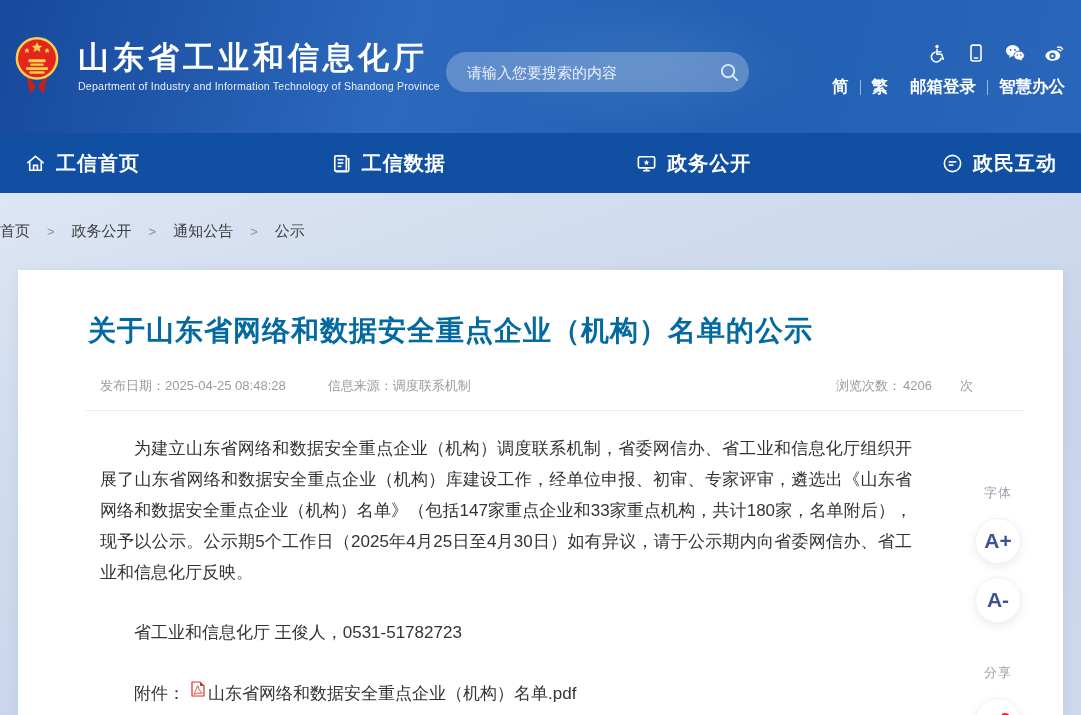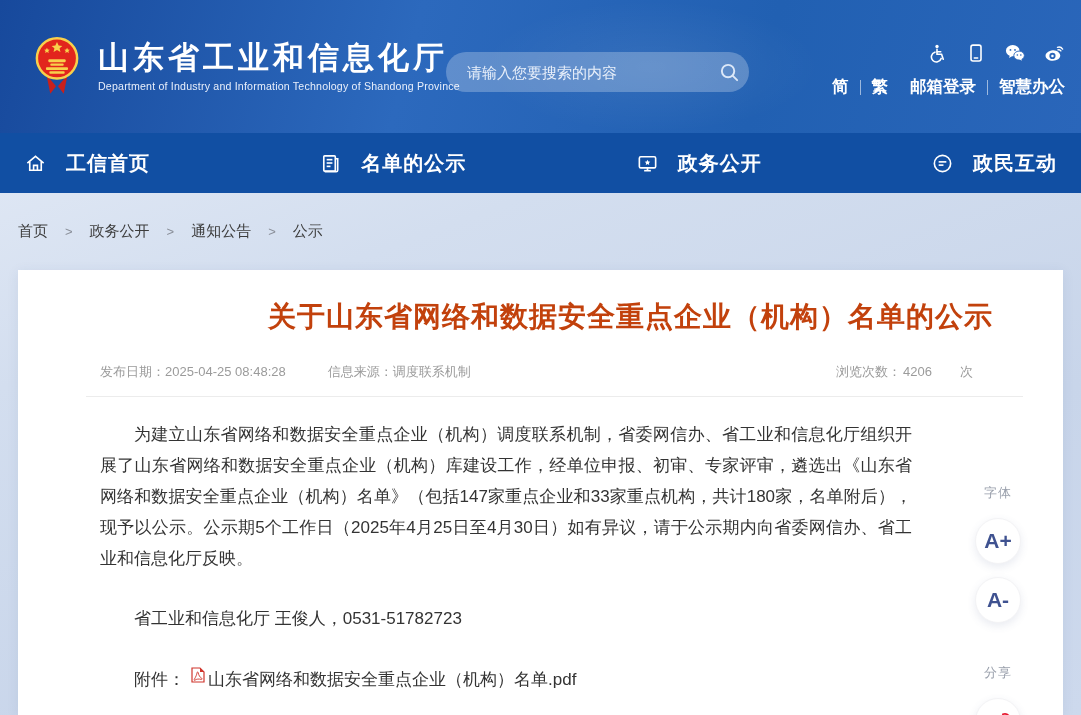--- a/index.html
+++ b/index.html
@@ -6,21 +6,21 @@
   html,body { width:1081px; height:715px; overflow:hidden; }
   body { font-family:"Liberation Sans","DejaVu Sans",sans-serif; }
   .page { position:relative; width:1081px; height:715px;
           background:linear-gradient(160deg,#e8eef8 0%,#d3deef 35%,#c8d5ea 70%,#cdd9ed 100%); }
 
   
   .header { position:relative; height:133px;
             background:linear-gradient(105deg,#17499c 0%,#2c69bd 38%,#2160b2 70%,#2a66ba 100%); }
   .header::after { content:""; position:absolute; right:260px; top:0; width:340px; height:133px;
             background:radial-gradient(ellipse at center, rgba(255,255,255,.07), rgba(255,255,255,0) 70%); }
-  .brand { position:absolute; left:34px; top:34px; display:flex; align-items:center; }
+  .brand { position:absolute; left:14px; top:34px; display:flex; align-items:center; }
   .emblem { width:46px; height:64px; margin-right:18px; flex:0 0 auto; }
   .site-name { color:#fff; font-size:31px; font-weight:bold; letter-spacing:4px; line-height:1.15; }
   .site-name-en { color:#e8effb; font-size:10.6px; letter-spacing:.2px; margin-top:5px; }
 
   .search-box { position:absolute; left:446px; top:52px; width:303px; height:40px;
                 background:rgba(255,255,255,.25); border-radius:20px; display:flex; align-items:center; }
   .search-box input { flex:1; height:100%; background:transparent; border:none; outline:none;
                 color:#fff; font-size:15px; padding:0 10px 0 21px; font-family:inherit; }
   .search-box input::placeholder { color:#f0f5fd; opacity:.95; }
   .search-btn { width:40px; height:40px; border:none; background:transparent; cursor:pointer;
@@ -31,35 +31,35 @@
   .quick-icons .qi { width:22px; height:22px; display:flex; align-items:center; justify-content:center; cursor:pointer; }
   .header-links { margin-top:12px; display:flex; align-items:center; justify-content:flex-end;
                   color:#fff; font-size:16.5px; font-weight:bold; }
   .header-links .sep { width:1px; height:15px; background:rgba(255,255,255,.55); margin:0 11px; }
   .header-links .gap { width:22px; }
   .hlink { cursor:pointer; white-space:nowrap; }
 
   
   .nav { height:60px; background:#114fa3; display:flex; align-items:center;
          justify-content:space-between; padding:0 24px; }
-  .nav-item { display:flex; align-items:center; gap:19px; color:#fff; font-size:20px;
+  .nav-item { display:flex; align-items:center; gap:9px; color:#fff; font-size:20px;
               font-weight:bold; cursor:pointer; letter-spacing:1px; }
   .nav-item svg { display:block; }
 
   
-  .breadcrumb { height:77px; display:flex; align-items:center; padding-left:18px;
+  .breadcrumb { height:77px; display:flex; align-items:center; 
                 font-size:15px; color:#3c3c3c;text-align:right; }
   .breadcrumb .bc-item { cursor:pointer; }
   .breadcrumb .bc-sep { color:#8a8f99; margin:0 17px; font-size:13px; }
 
   
   .card { position:absolute; left:18px; right:18px; top:270px; bottom:0; background:#fff;
           box-shadow:0 2px 12px rgba(40,60,110,.08); }
-  .article-title { margin-top:28px; text-align:right; font-size:28px; font-weight:bold;
-          color:#c2410c; letter-spacing:1px; padding:0 70px; }
+  .article-title { margin-top:42px; text-align:left; font-size:28px; font-weight:bold;
+          color:#0369a1; letter-spacing:1px; padding:0 70px; }
   .meta-row { display:flex; align-items:baseline; margin:27px 90px 0 82px;
           color:#9b9b9b; font-size:13px; }
   .meta-item { margin-right:42px; white-space:nowrap; }
   .meta-views { margin-left:auto; white-space:nowrap; }
   .meta-views .views-num { margin-left:2px; }
   .meta-views .views-unit { margin-left:28px; }
   .divider { border-top:1px solid #ececec; margin:15px 40px 0 68px; }
 
   .content { position:relative; padding:22px 0 0 82px; }
   .body-par { width:812px; font-size:17px; line-height:31px; color:#333;
@@ -173,21 +173,21 @@
       <span>工信首页</span>
     </div>
     <div class="nav-item">
       <svg width="23" height="23" viewBox="0 0 24 24" fill="none" stroke="#fff" stroke-width="1.7">
         <rect x="5" y="4" width="12" height="16" rx="1"></rect>
           <path d="M17 7h2.5v12a1.5 1.5 0 0 1-1.5 1.5H6"></path>
         <line x1="8" y1="8" x2="14" y2="8"></line>
           <line x1="8" y1="11.5" x2="14" y2="11.5"></line>
           <line x1="8" y1="15" x2="12" y2="15"></line>
       </svg>
-      <span>名单的公示</span>
+      <span>工信数据</span>
     </div>
     <div class="nav-item">
       <svg width="23" height="23" viewBox="0 0 24 24" fill="none" stroke="#fff" stroke-width="1.7">
         <rect x="3.5" y="5" width="17" height="11.5" rx="1.5"></rect>
           <line x1="12" y1="16.5" x2="12" y2="19.5"></line>
           <line x1="8.5" y1="19.5" x2="15.5" y2="19.5"></line>
         <path d="M12 8l.9 1.8 2 .3-1.45 1.4.35 2-1.8-1-1.8 1 .35-2L9.1 10.1l2-.3z" fill="#fff" stroke="none"></path>
       </svg>
       <span>政务公开</span>
     </div>

